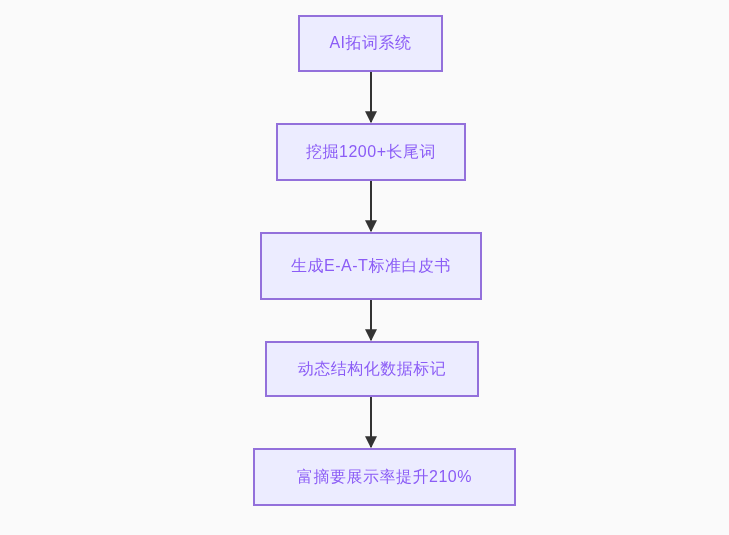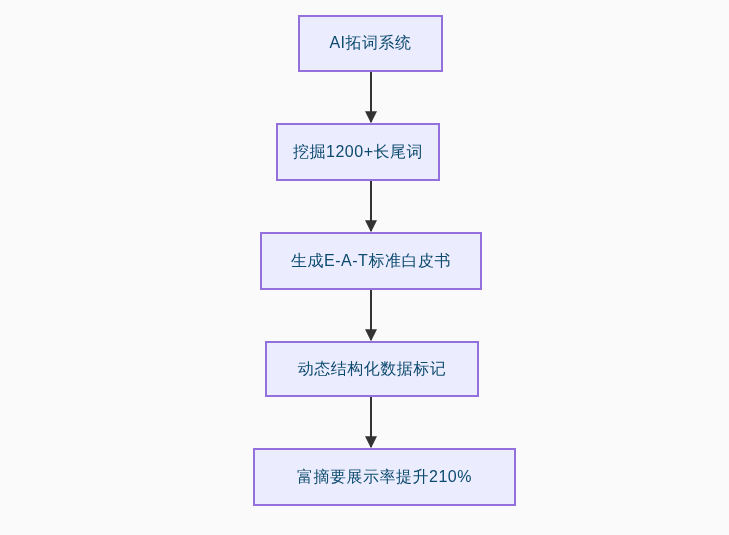--- a/index.html
+++ b/index.html
@@ -25,27 +25,27 @@
   }
   .node {
     position: absolute;
     background: #ececff;
     border: 2px solid #9370db;
     box-sizing: border-box;
     display: flex;
     align-items: center;
     justify-content: center;
     font-size: 16px;
-    color: #0c4a6e;
+    color: #8b5cf6;
     white-space: nowrap;
     letter-spacing: 0.5px;
   }
   .node-1 { left: 298px; top: 15px;  width: 145px; height: 57px; }
-  .node-2 { left: 276px; top: 123px; width: 164px; height: 58px; }
-  .node-3 { left: 260px; top: 232px; width: 222px; height: 58px; }
+  .node-2 { left: 276px; top: 123px; width: 190px; height: 58px; }
+  .node-3 { left: 260px; top: 232px; width: 222px; height: 68px; }
   .node-4 { left: 265px; top: 341px; width: 214px; height: 56px; }
   .node-5 { left: 253px; top: 448px; width: 263px; height: 58px; }
 </style>
 </head>
 <body>
 
 <div class="diagram">
 
   <svg class="edges" width="729" height="535" aria-hidden="true">
     <defs>

